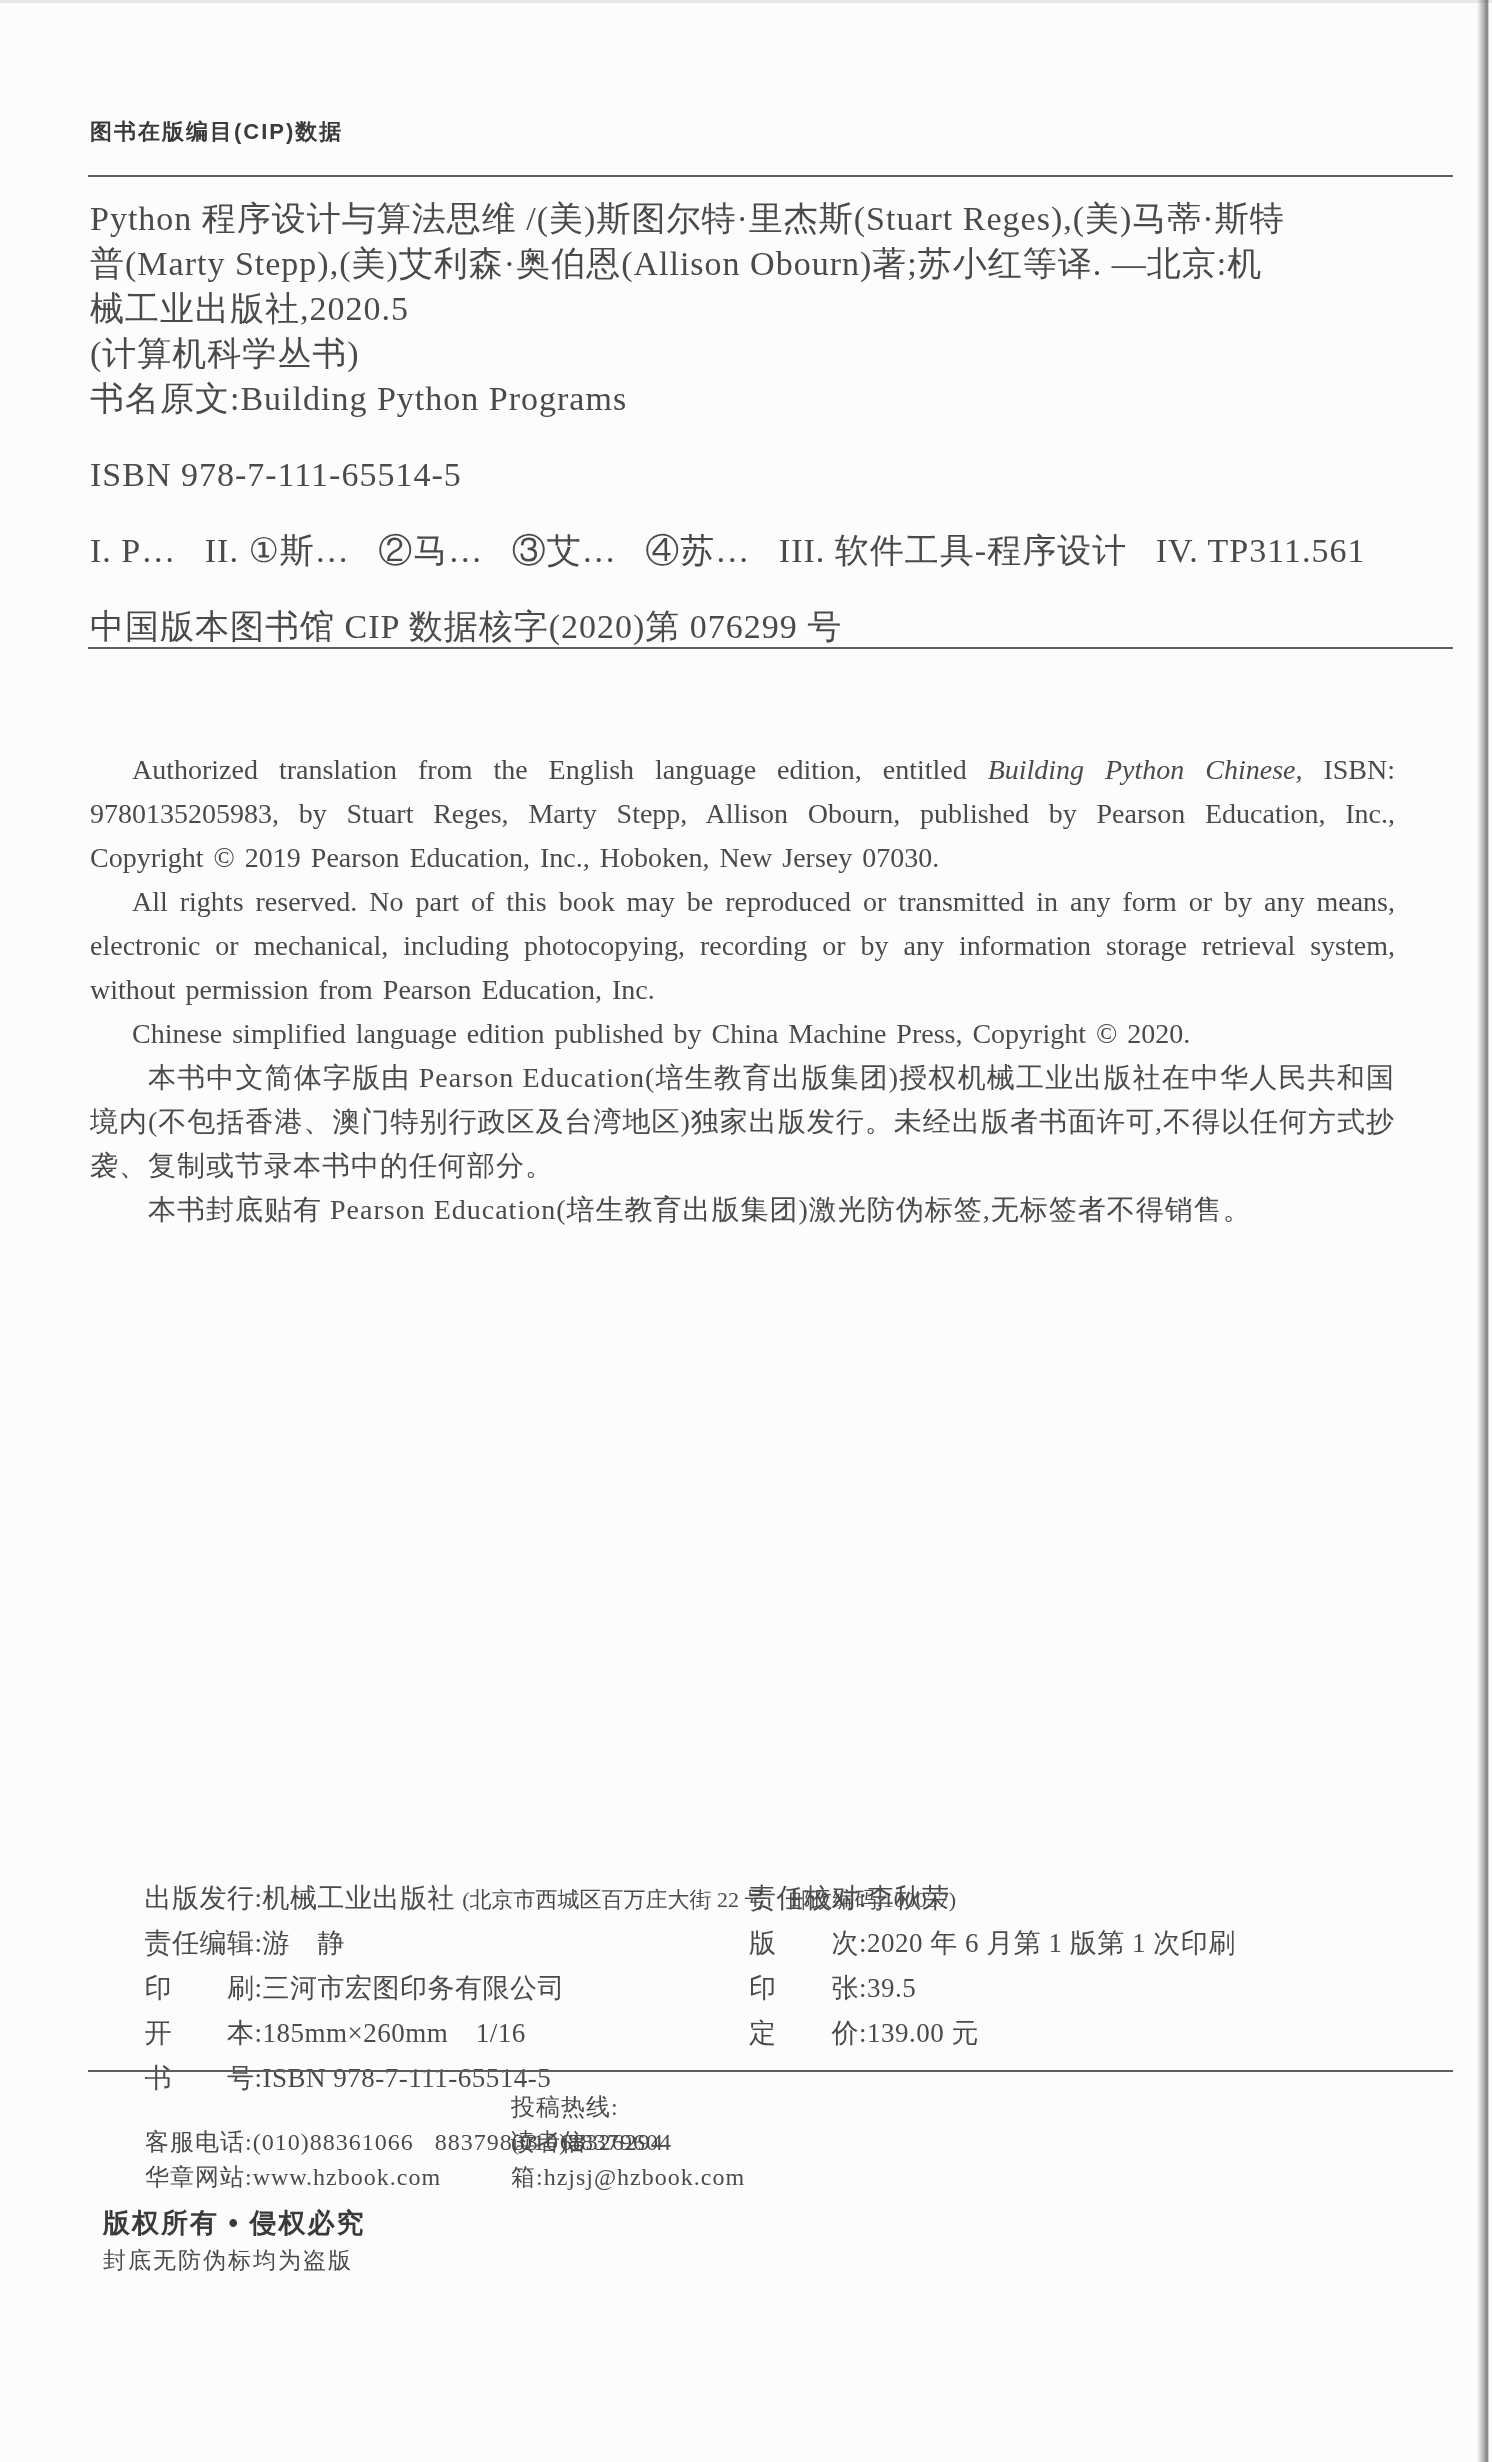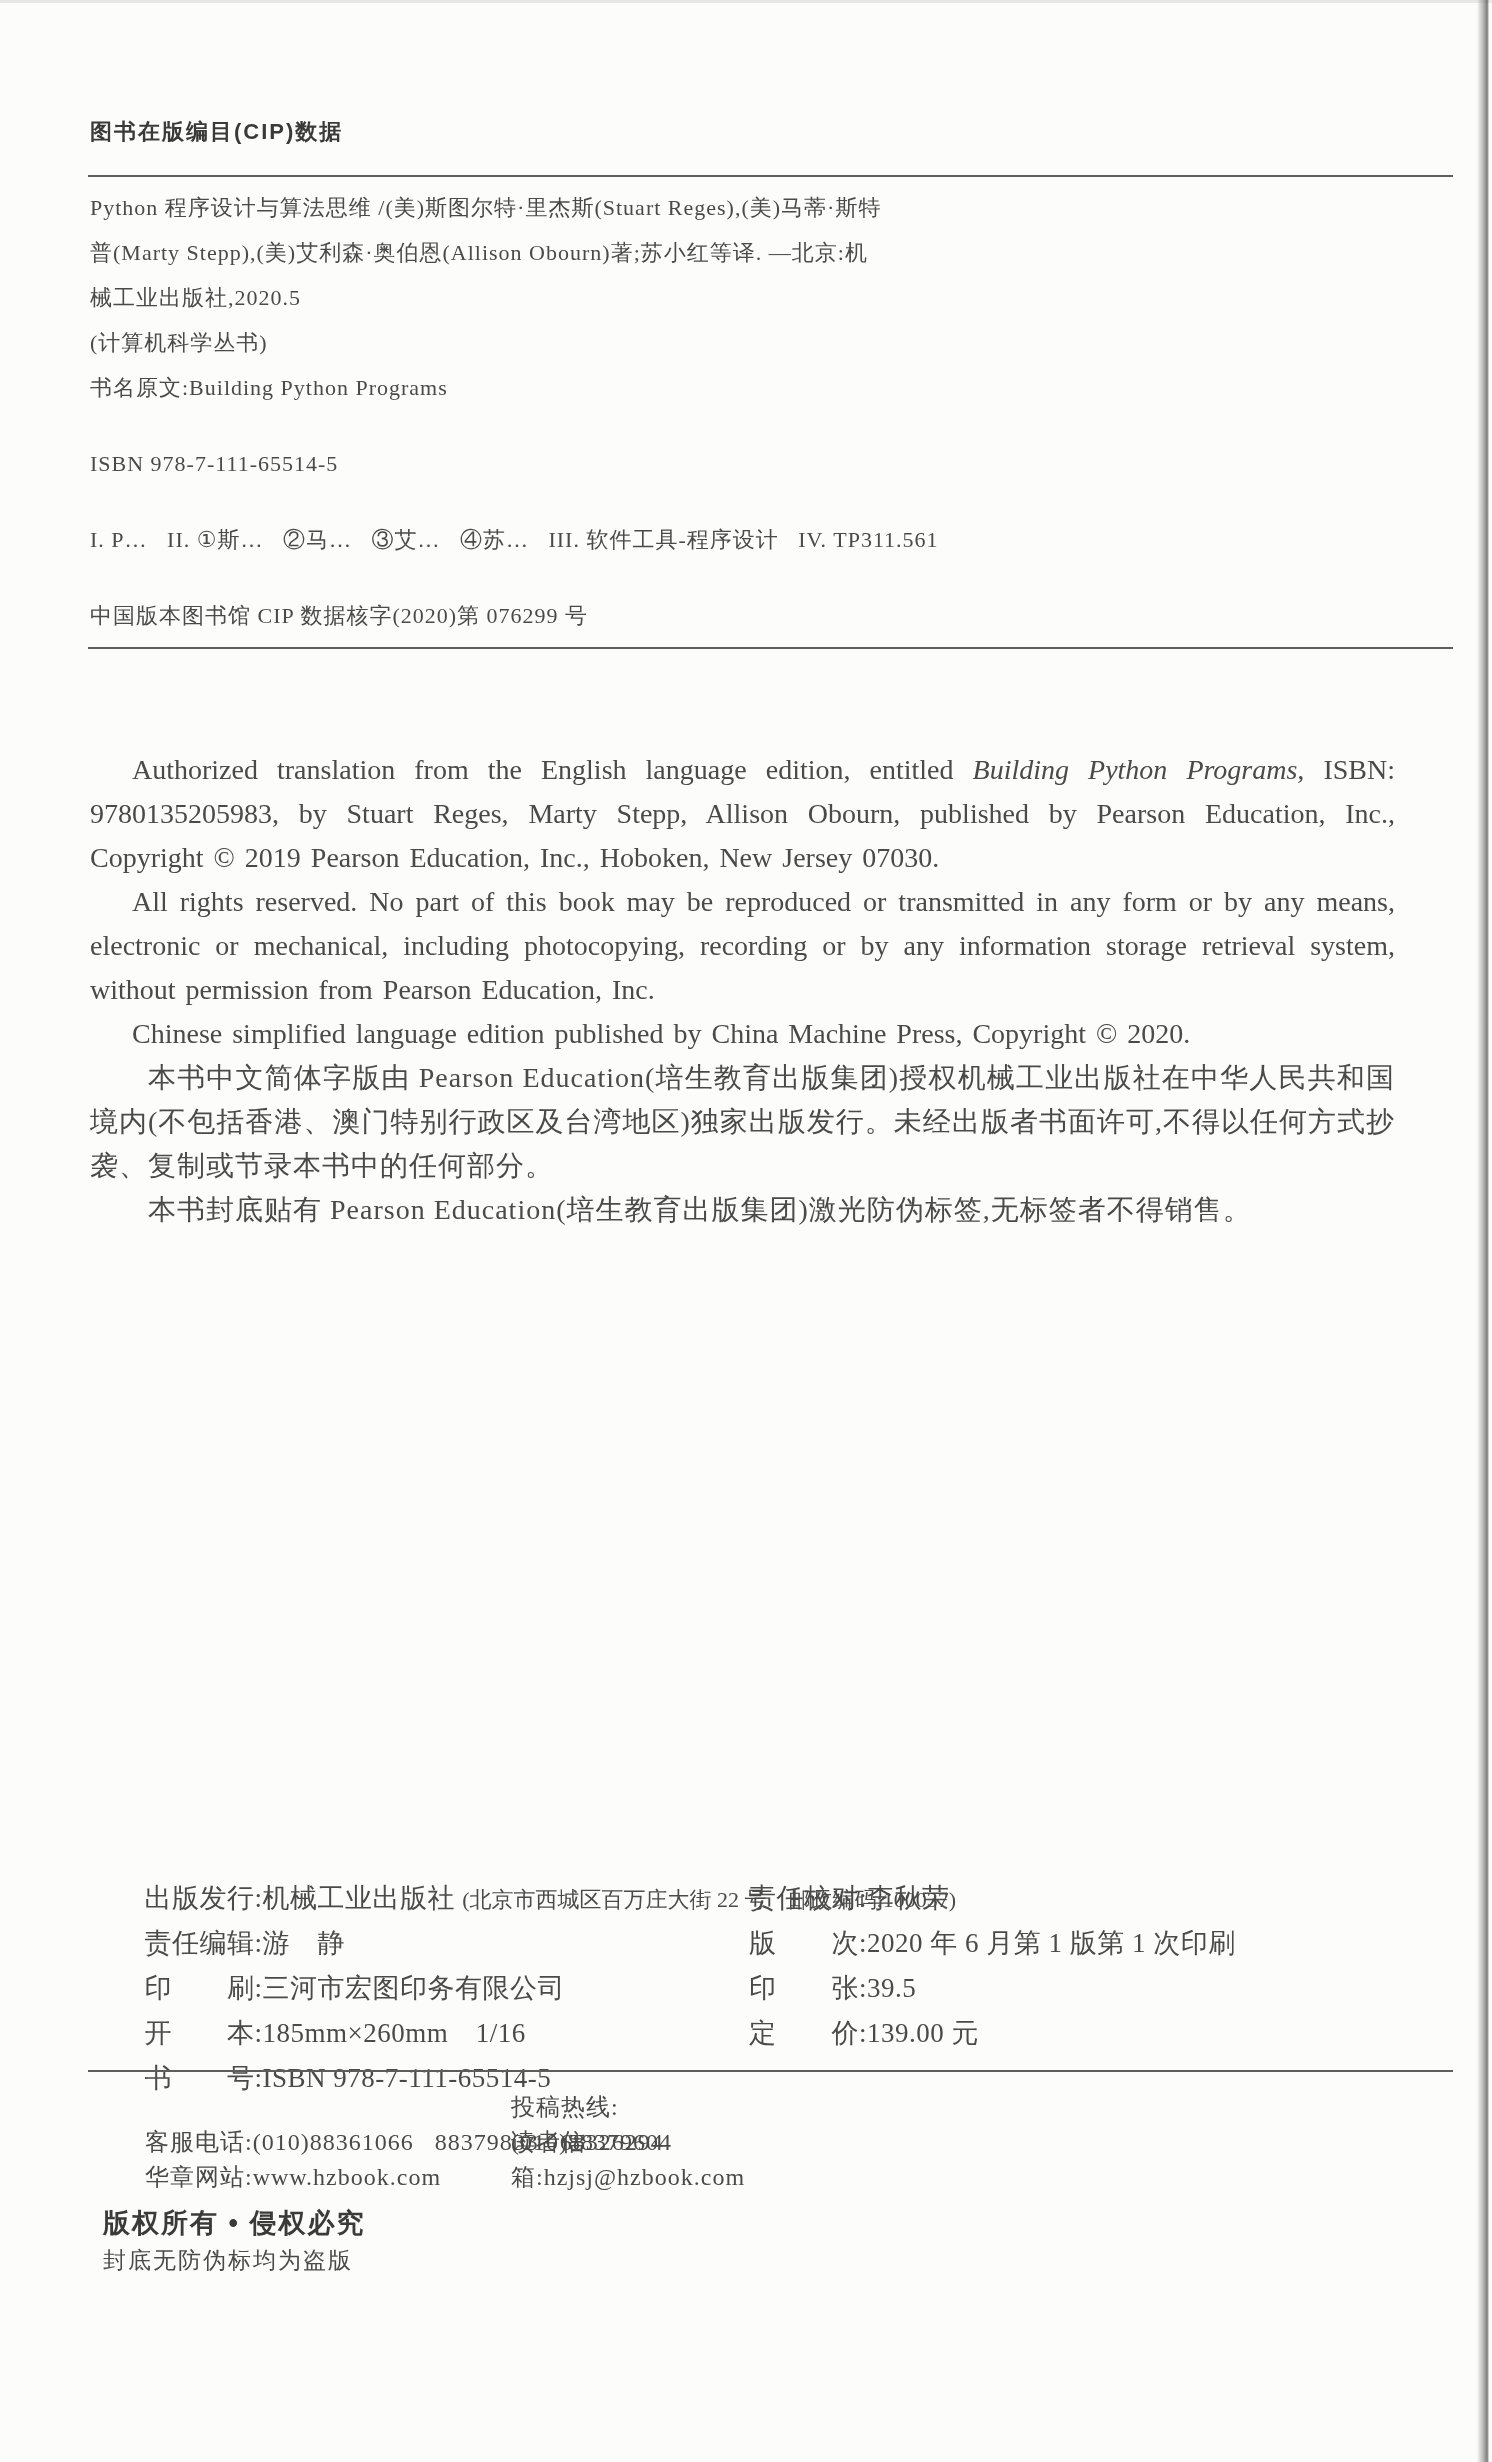--- a/index.html
+++ b/index.html
@@ -13,21 +13,21 @@
   .pre{white-space:pre-wrap;}
   .it{font-style:italic;}
   .rule{height:2px;background:#5d5d5d;}
 
   .top-edge{left:0;top:0;width:1493px;height:3px;background:rgba(130,130,130,.16);}
   .edge{left:1477px;top:0;width:12px;height:2463px;
     background:linear-gradient(to right,rgba(130,130,130,0) 0%,rgba(105,105,105,.5) 55%,rgba(75,75,75,.72) 85%,rgba(160,160,160,.15) 100%);}
 
   .cip-heading{left:90px;top:117px;font-size:22px;font-weight:bold;color:#3a3a3a;letter-spacing:2px;}
   .rule1{left:88px;top:175px;width:1365px;}
-  .cip{left:90px;top:185px;width:1311px;font-size:22px;line-height:45px;letter-spacing:1px;}
+  .cip{left:90px;top:196px;width:1311px;font-size:34px;line-height:45px;letter-spacing:1px;}
   .cip .gap{margin-top:31px;}
 
   .rule2{left:88px;top:647px;width:1365px;}
   .reg{left:90px;top:678px;font-size:29px;font-weight:bold;color:#3a3a3a;letter-spacing:1px;}
 
   .legal{left:90px;top:748px;width:1305px;font-size:28px;line-height:44px;text-align:justify;}
   .legal p{margin:0;}
   .legal p.en{text-indent:42px;word-spacing:3px;}
   .legal p.zh{text-indent:58px;letter-spacing:1px;}
 
@@ -66,21 +66,21 @@
     <div>书名原文:Building Python Programs</div>
     <div class="gap">ISBN 978-7-111-65514-5</div>
     <div class="gap pre">I. P…   II. ①斯…   ②马…   ③艾…   ④苏…   III. 软件工具-程序设计   IV. TP311.561</div>
     <div class="gap">中国版本图书馆 CIP 数据核字(2020)第 076299 号</div>
   </div>
 
   <div class="abs rule rule2"></div>
 
 
   <div class="abs legal">
-    <p class="en"><span>Authorized translation from the English language edition, entitled </span><span class="it">Building Python Programs,</span><span> ISBN: 9780135205983, by Stuart Reges, Marty Stepp, Allison Obourn, published by Pearson Education, Inc., Copyright © 2019 Pearson Education, Inc., Hoboken, New Jersey 07030.</span></p>
+    <p class="en"><span>Authorized translation from the English language edition, entitled </span><span class="it">Building Python Chinese,</span><span> ISBN: 9780135205983, by Stuart Reges, Marty Stepp, Allison Obourn, published by Pearson Education, Inc., Copyright © 2019 Pearson Education, Inc., Hoboken, New Jersey 07030.</span></p>
     <p class="en">All rights reserved. No part of this book may be reproduced or transmitted in any form or by any means, electronic or mechanical, including photocopying, recording or by any information storage retrieval system, without permission from Pearson Education, Inc.</p>
     <p class="en">Chinese simplified language edition published by China Machine Press, Copyright © 2020.</p>
     <p class="zh">本书中文简体字版由 Pearson Education(培生教育出版集团)授权机械工业出版社在中华人民共和国境内(不包括香港、澳门特别行政区及台湾地区)独家出版发行。未经出版者书面许可,不得以任何方式抄袭、复制或节录本书中的任何部分。</p>
     <p class="zh">本书封底贴有 Pearson Education(培生教育出版集团)激光防伪标签,无标签者不得销售。</p>
   </div>
 
 
   <div class="abs colophon">
     <div class="c-row">
       <span>出版发行:</span><span>机械工业出版社</span> <span class="c-note">(北京市西城区百万庄大街 22 号　邮政编码:100037)</span>

